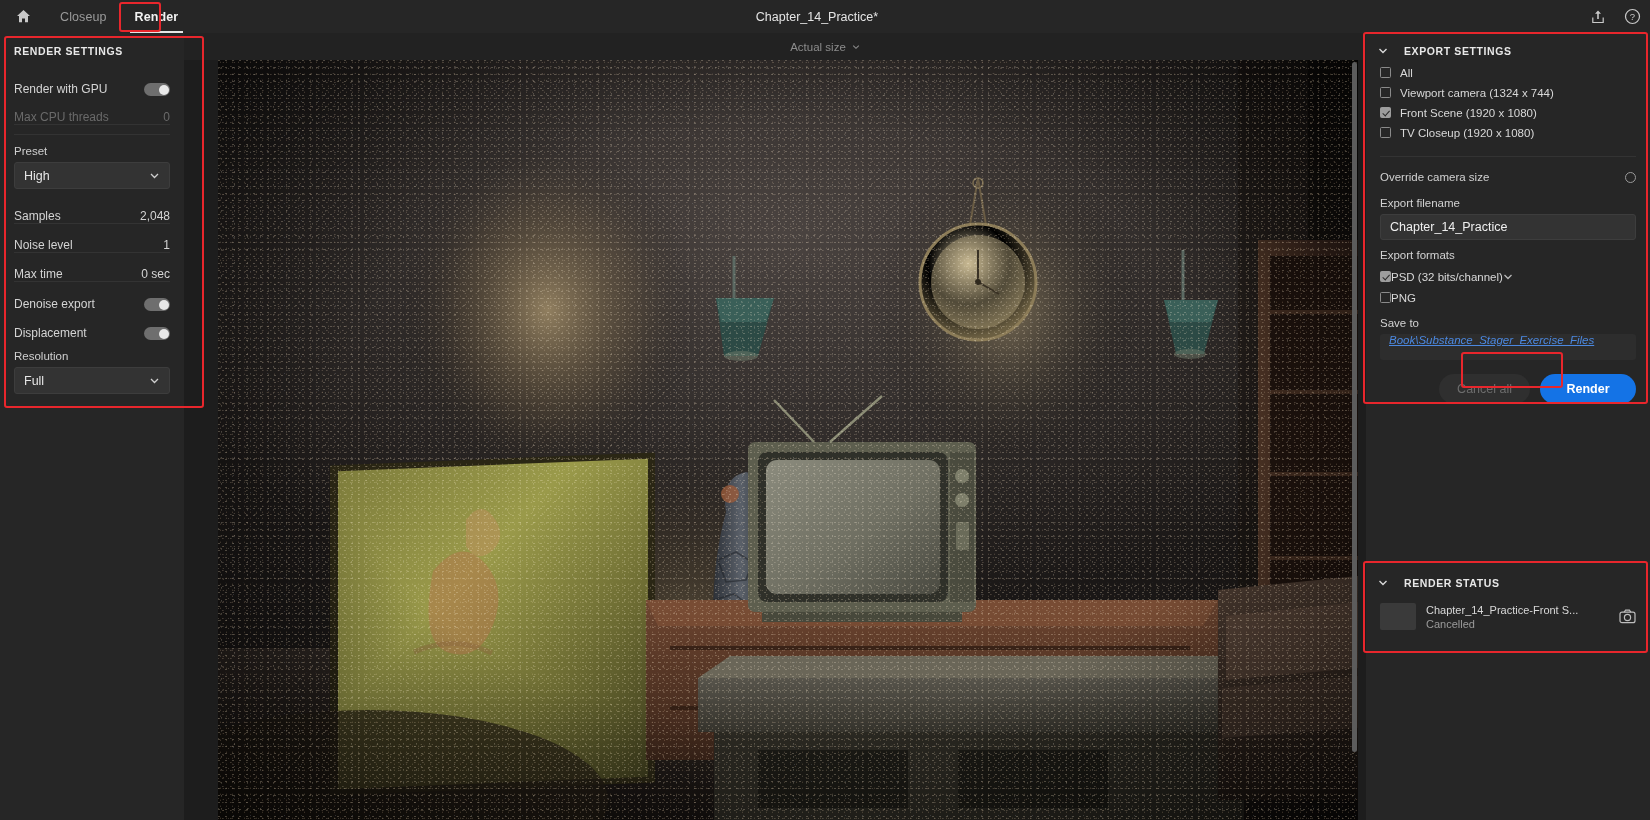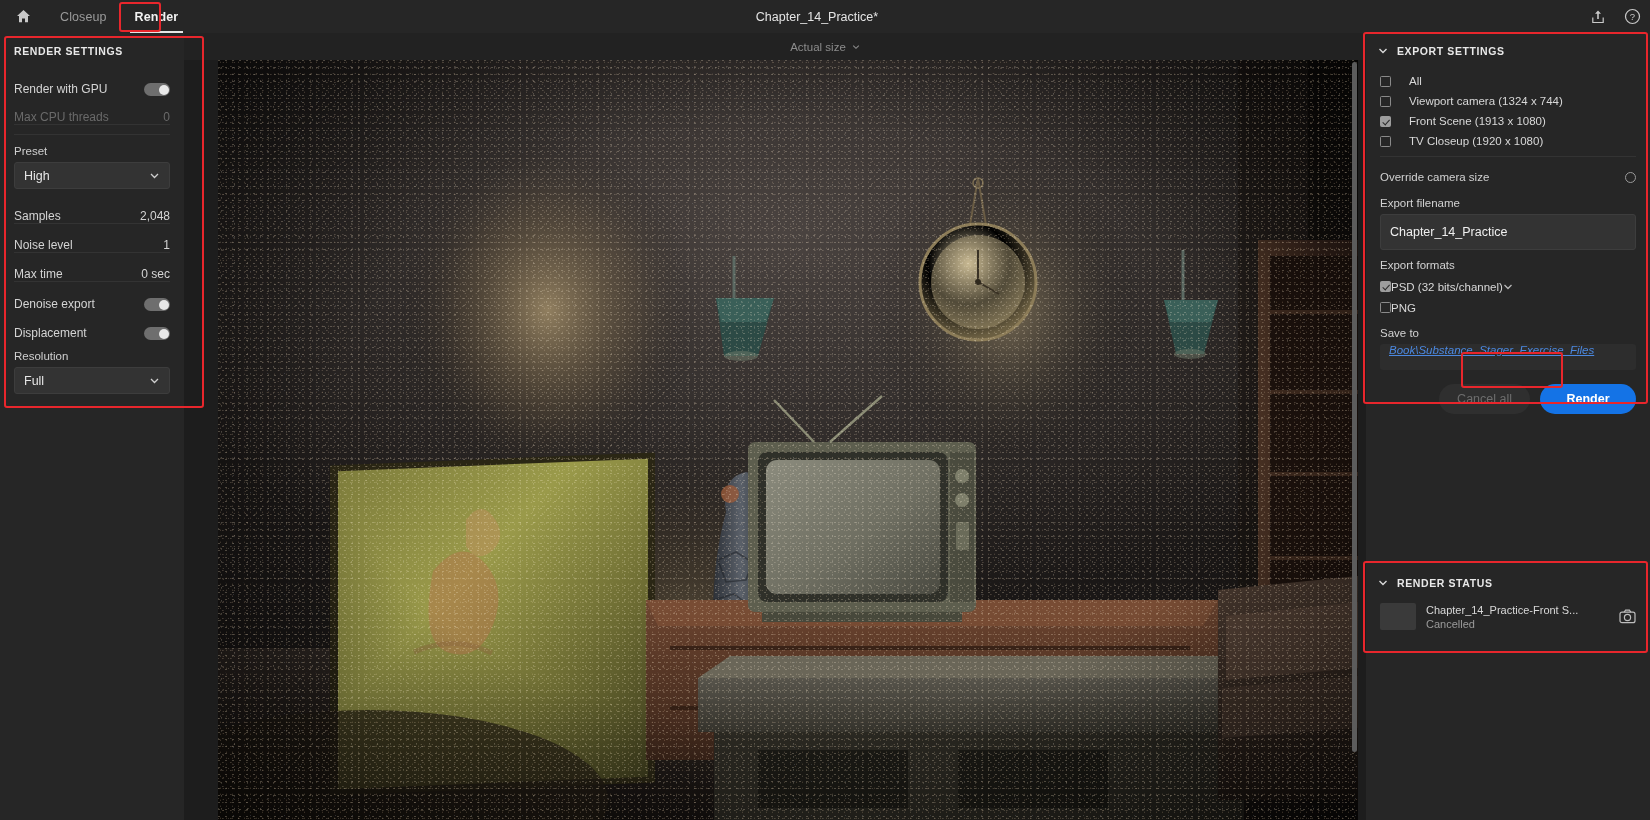--- a/index.html
+++ b/index.html
@@ -106,26 +106,26 @@
       radial-gradient(circle at 37% 35%, rgba(255,215,170,.35) 0 .6px, transparent .7px);
     background-size: 7px 7px, 11px 11px, 9px 9px, 13px 13px, 8px 8px, 17px 17px, 10px 10px, 6px 6px;
   }
 
   
   .right-panel {
     position: absolute; left: 1366px; top: 33px; width: 284px; height: 787px;
     background: #262626;
   }
   .panel-head {
-    display: flex; align-items: center; gap: 9px;
+    display: flex; align-items: center; gap: 16px;
     padding: 12px 14px 10px 12px;
     font-size: 10.5px; font-weight: bold; color: #e8e8e8; letter-spacing: .6px;
   }
   .chk-row {
-    display: flex; align-items: flex-end; gap: 18px;
+    display: flex; align-items: flex-start; gap: 9px;
     margin: 0 14px; height: 20px; font-size: 11.5px; color: #d8d8d8;
   }
   .cb {
     width: 11px; height: 11px; border: 1px solid #8a8a8a; border-radius: 1.5px;
     flex: none; position: relative; background: transparent;
   }
   .cb.checked { background: #9d9d9d; border-color: #9d9d9d; }
   .cb.checked::after {
     content: ""; position: absolute; left: 3.2px; top: .6px;
     width: 3.2px; height: 6.4px; border: solid #2a2a2a;
@@ -135,21 +135,21 @@
   .r-label { margin: 9px 14px 5px 14px; font-size: 11.5px; color: #d2d2d2; }
   .r-row {
     display: flex; align-items: center; justify-content: space-between;
     margin: 0 14px; height: 22px; font-size: 11.5px; color: #d2d2d2;
   }
   .radio-o {
     width: 11px; height: 11px; border-radius: 50%;
     border: 1px solid #9a9a9a; background: transparent;
   }
   .textfield {
-    margin: 0 14px; height: 36px; background: #333; border: 1px solid #3d3d3d;
+    margin: 0 14px; height: 26px; background: #333; border: 1px solid #3d3d3d;
     border-radius: 3px; display: flex; align-items: center; padding: 0 9px;
     font-size: 12.5px; color: #efefef;
   }
   .linkfield {
     margin: 0 14px; height: 26px; background: #2d2d2d; border-radius: 3px;
     display: flex; padding: 0 9px;
     font-size: 11.5px; color: #4b88e0; font-style: italic;
     text-decoration: underline; overflow: hidden; white-space: nowrap;
   }
   .fmt-row {
@@ -489,21 +489,21 @@
       <div class="chk-row">
         <span class="cb"></span>
         <span>All</span>
       </div>
       <div class="chk-row">
         <span class="cb"></span>
         <span>Viewport camera (1324 x 744)</span>
       </div>
       <div class="chk-row">
         <span class="cb checked"></span>
-        <span>Front Scene (1913 x 1080)</span>
+        <span>Front Scene (1920 x 1080)</span>
       </div>
       <div class="chk-row">
         <span class="cb"></span>
         <span>TV Closeup (1920 x 1080)</span>
       </div>
 
       <div class="rsep"></div>
 
       <div class="r-row">
         <span>Override camera size</span>

